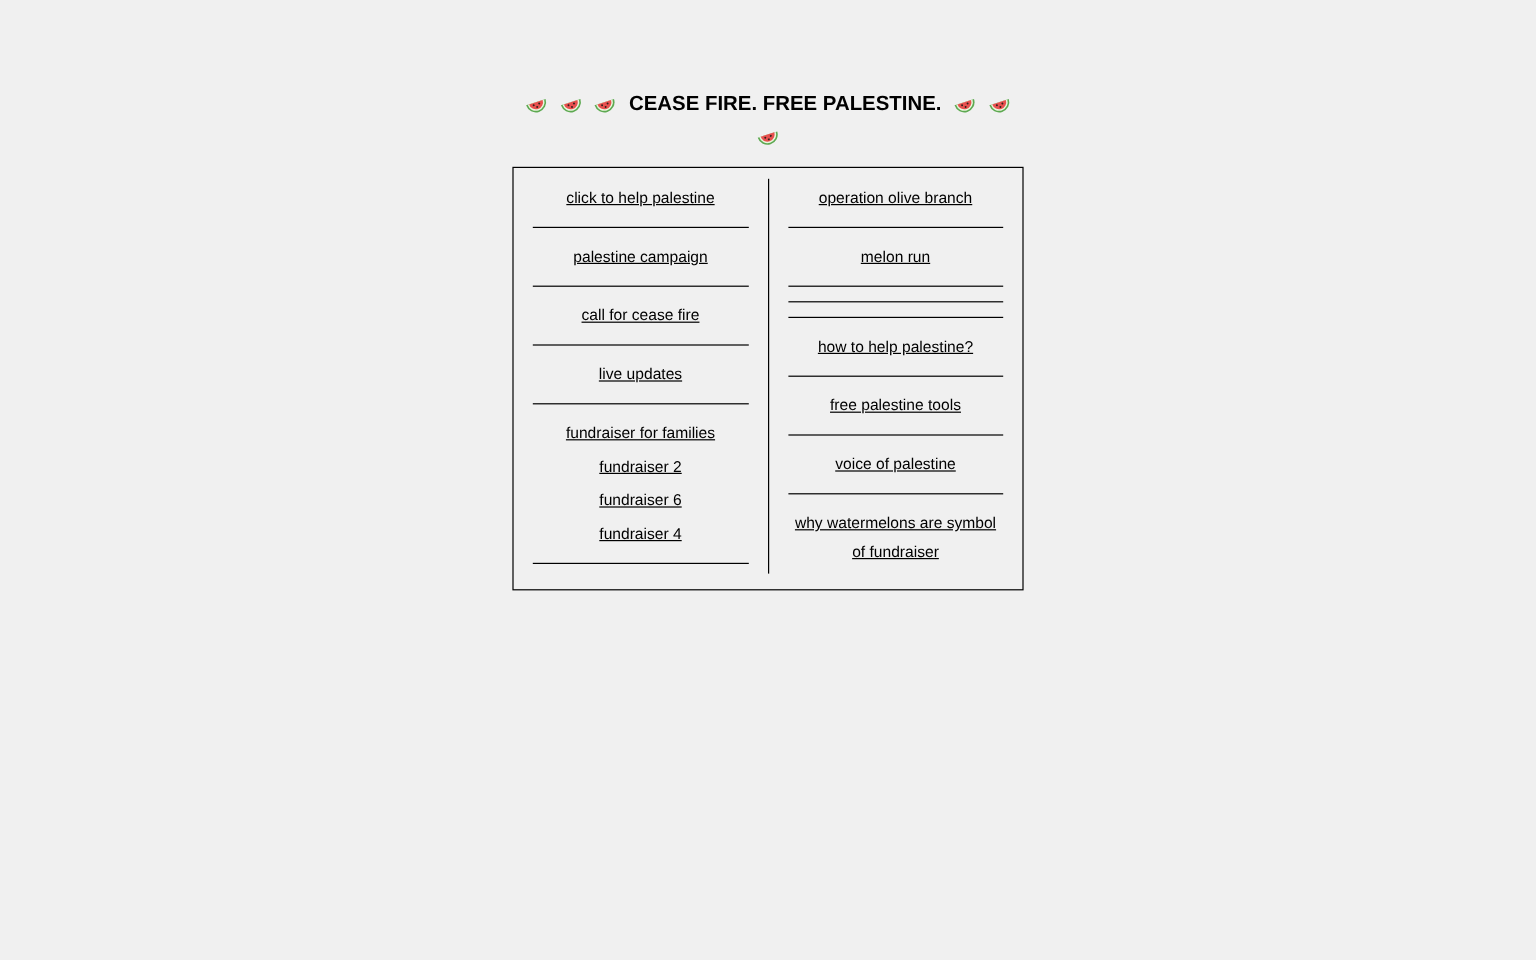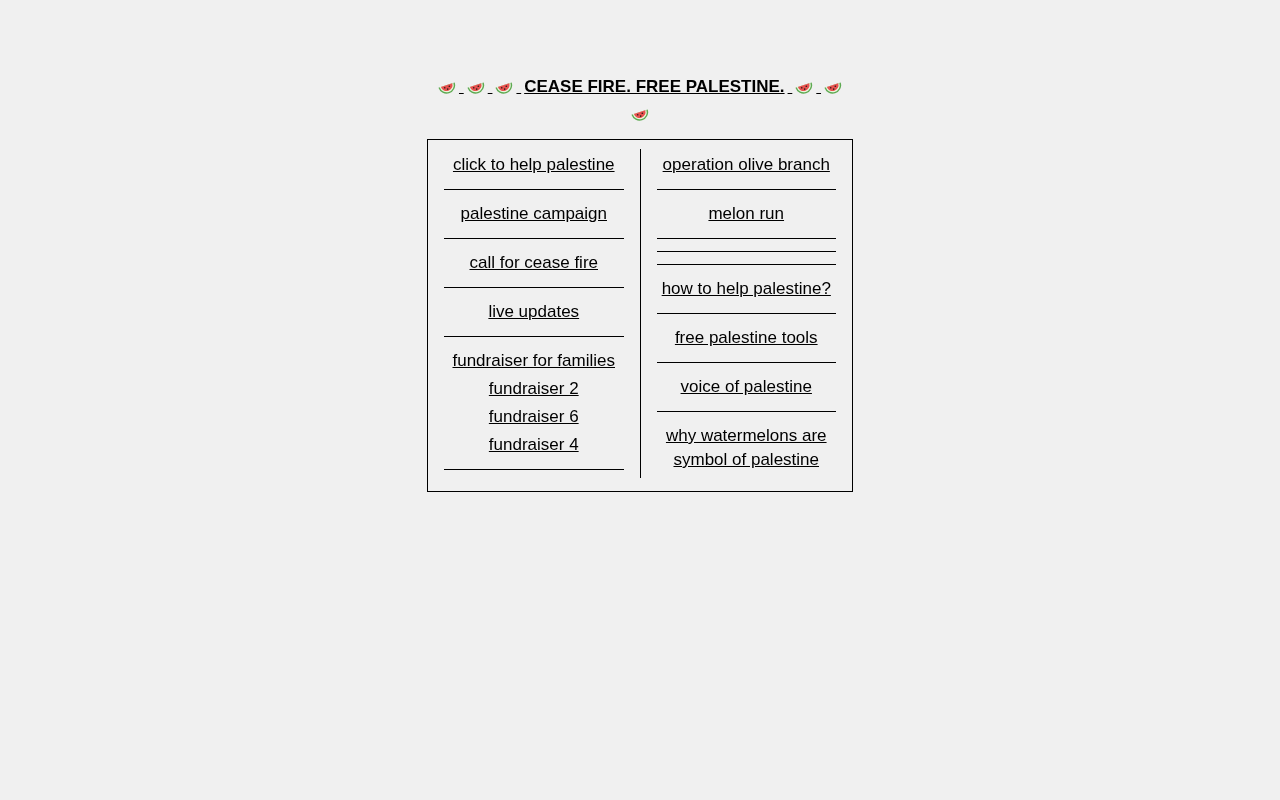--- a/index.html
+++ b/index.html
@@ -17,21 +17,20 @@
     margin: 0 auto;
     padding-top: 73px;
   }
   
   .title {
     text-align: center;
     font-weight: bold;
     font-size: 17px;
     line-height: 27px;
     color: #000;
-    text-decoration: underline;
   }
   .title-text {
     display: inline;
     margin: 0 3px;
   }
   .melon {
     display: inline-block;
     width: 20px;
     height: 19px;
     vertical-align: -4px;
@@ -52,21 +51,21 @@
     text-align: center;
   }
   .divider {
     width: 1px;
     background: #000;
     margin: 9px 0 13px 0;
   }
   .page-link {
     display: block;
     color: #000;
-    font-size: 17px;
+    font-size: 13px;
     line-height: 24px;
     margin: 4px 0;
     text-decoration: underline;
     cursor: pointer;
   }
   hr.sep {
     border: 0;
     border-top: 1px solid #000;
     margin: 12px 0;
   }
@@ -214,19 +213,19 @@
         <hr class="sep">
         <div>
           <a class="page-link">free palestine tools</a>
         </div>
         <hr class="sep">
         <div>
           <a class="page-link">voice of palestine</a>
         </div>
         <hr class="sep">
         <div>
-          <a class="page-link">why watermelons are symbol of palestine</a>
+          <a class="page-link">why watermelons are symbol of fundraiser</a>
         </div>
       </div>
   </div>
 
 
 </div>
 
 </body></html>

